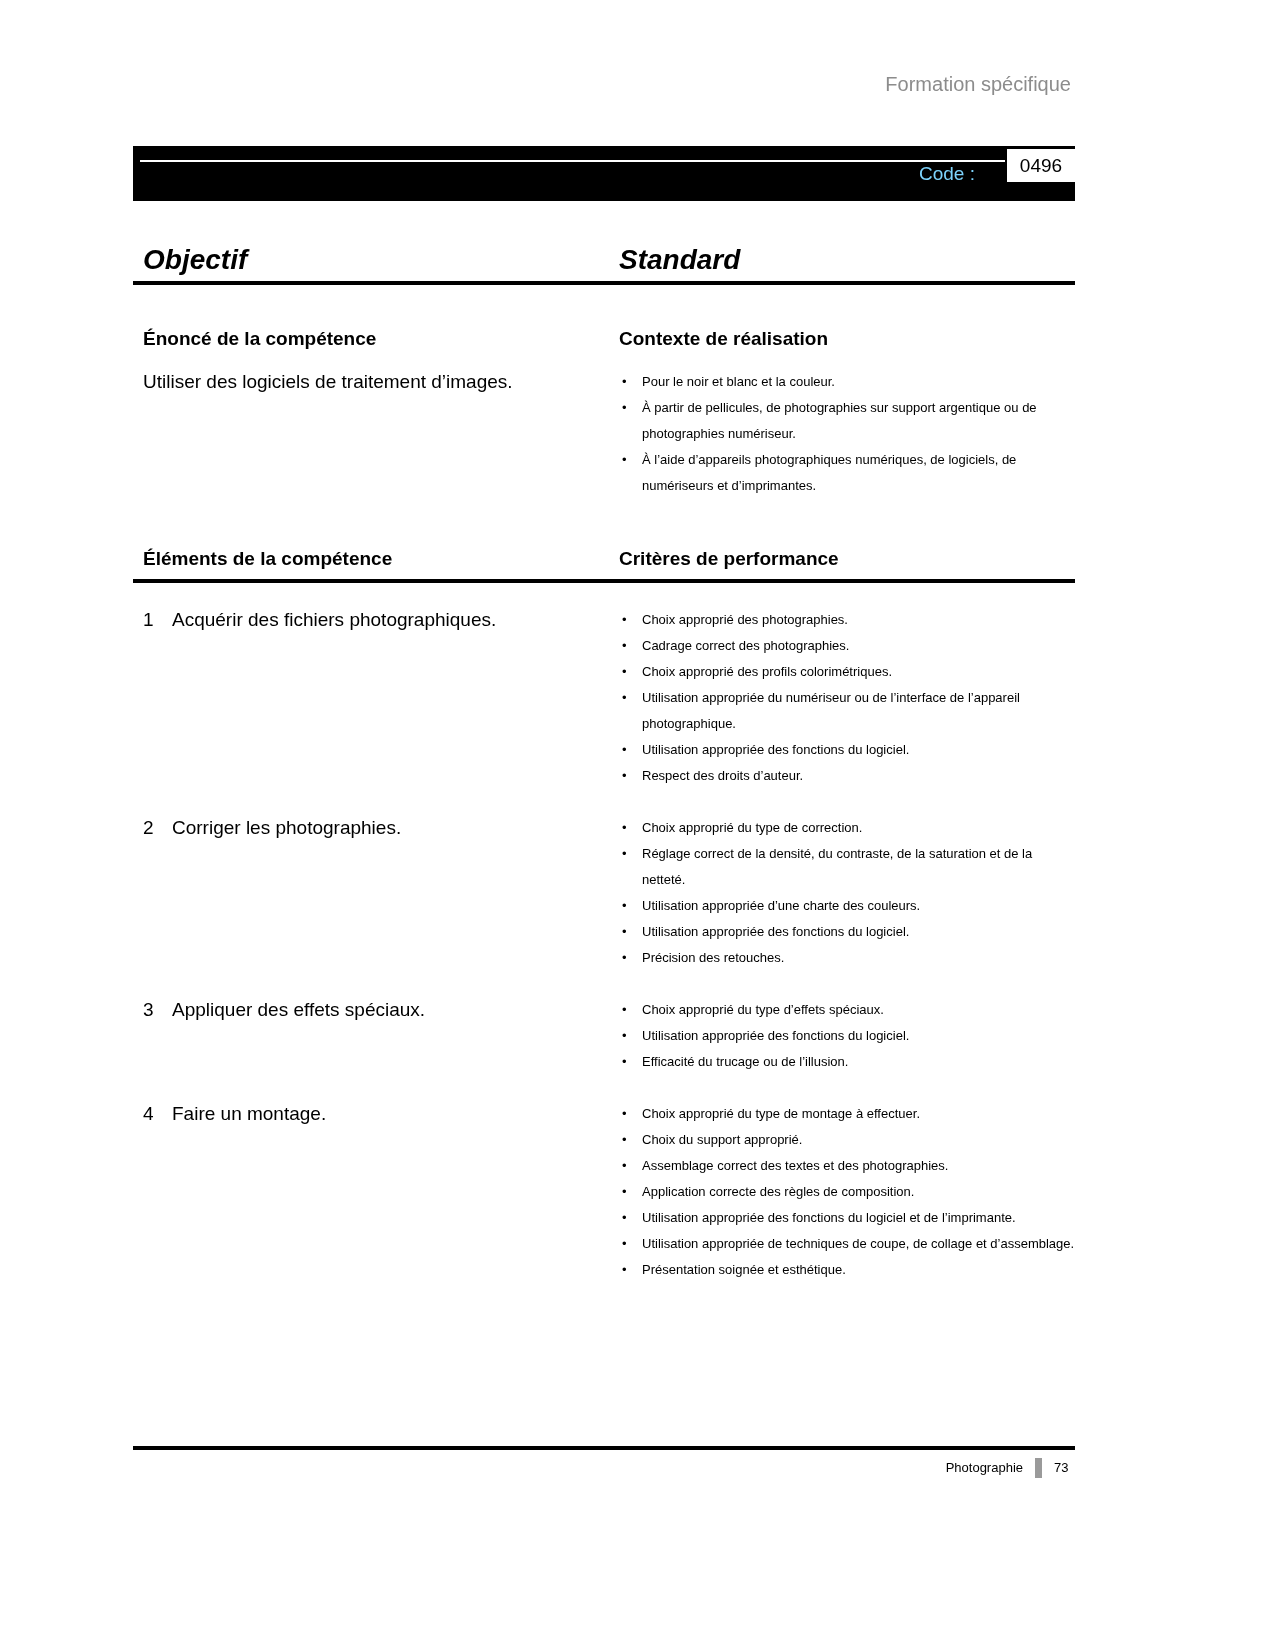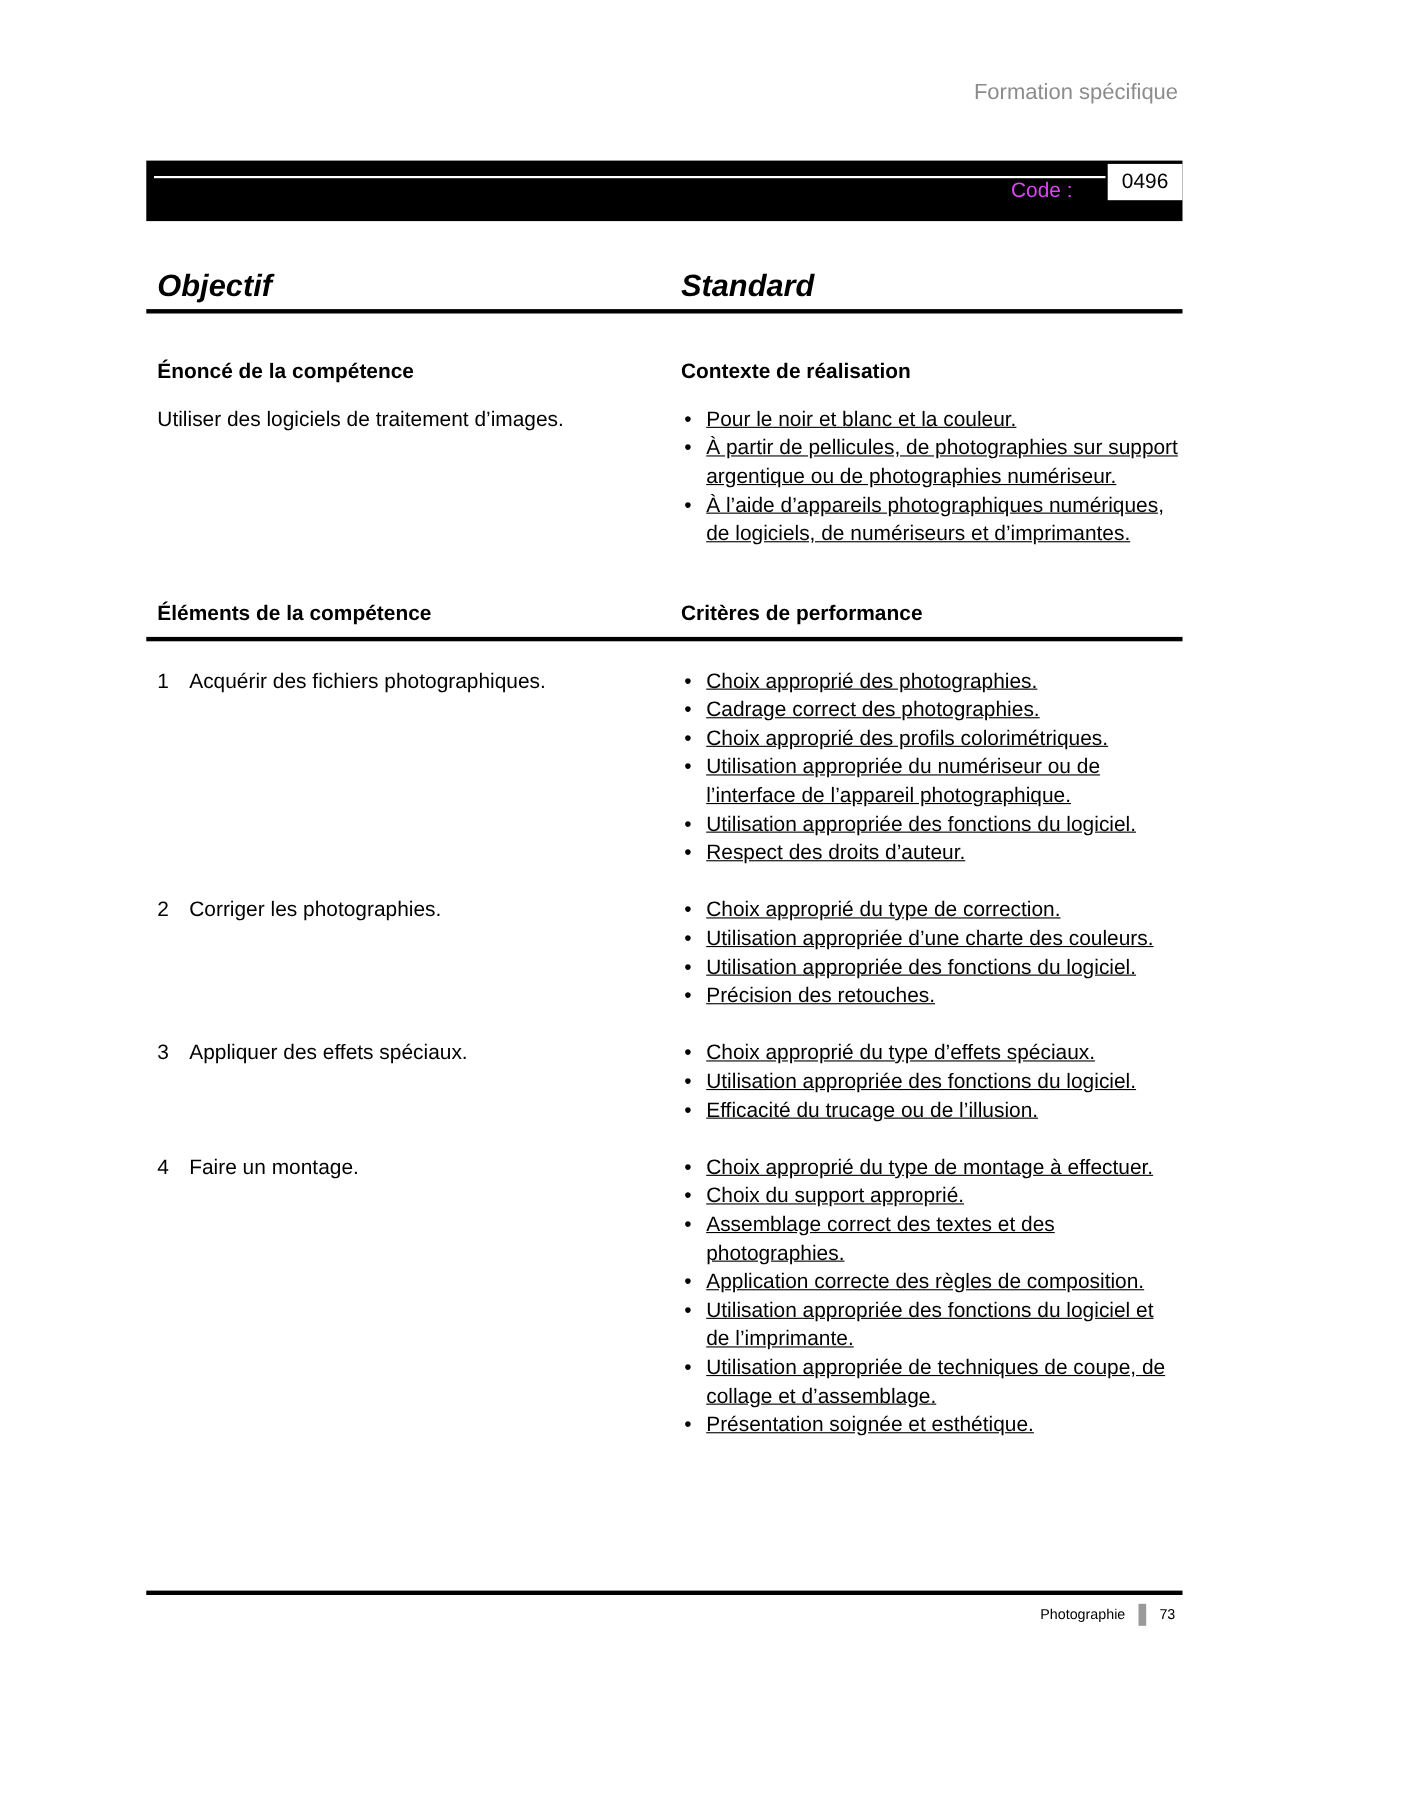--- a/index.html
+++ b/index.html
@@ -44,21 +44,21 @@
     left: 7px;
     right: 70px;
     height: 2px;
     background: #fff;
   }
   .code-label {
     position: absolute;
     right: 100px;
     top: 50%;
     transform: translateY(-50%);
-    color: #d946ef;
+    color: #7dd3fc;
     font-size: 19px;
     margin-left: 46px;
   }
   .code-box {
     position: absolute;
     right: 0;
     top: 3px;
     width: 68px;
     height: 33px;
     background: #fff;
@@ -110,24 +110,23 @@
   }
 
   .bullets {
     list-style: none;
     margin: 0;
     padding: 0;
   }
   .bullet-item {
     position: relative;
     padding-left: 23px;
-    font-size: 19px;
+    font-size: 13px;
     line-height: 26px;
     margin-bottom: 0px;
-    text-decoration: underline;
   }
   .bullet-item::before {
     content: "\2022";
     position: absolute;
     left: 3px;
   }
 
   .elements-headings {
     margin-top: 48px;
   }
@@ -249,20 +248,21 @@
           </ul>
   </div>
 
   <div class="element-row">
     <div class="row-left">
       <span class="row-number">2</span>
       <span class="row-label">Corriger les photographies.</span>
     </div>
     <ul class="bullets">
             <li class="bullet-item">Choix approprié du type de correction.</li>
+            <li class="bullet-item">Réglage correct de la densité, du contraste, de la saturation et de la netteté.</li>
             <li class="bullet-item">Utilisation appropriée d’une charte des couleurs.</li>
             <li class="bullet-item">Utilisation appropriée des fonctions du logiciel.</li>
             <li class="bullet-item">Précision des retouches.</li>
           </ul>
   </div>
 
   <div class="element-row">
     <div class="row-left">
       <span class="row-number">3</span>
       <span class="row-label">Appliquer des effets spéciaux.</span>

